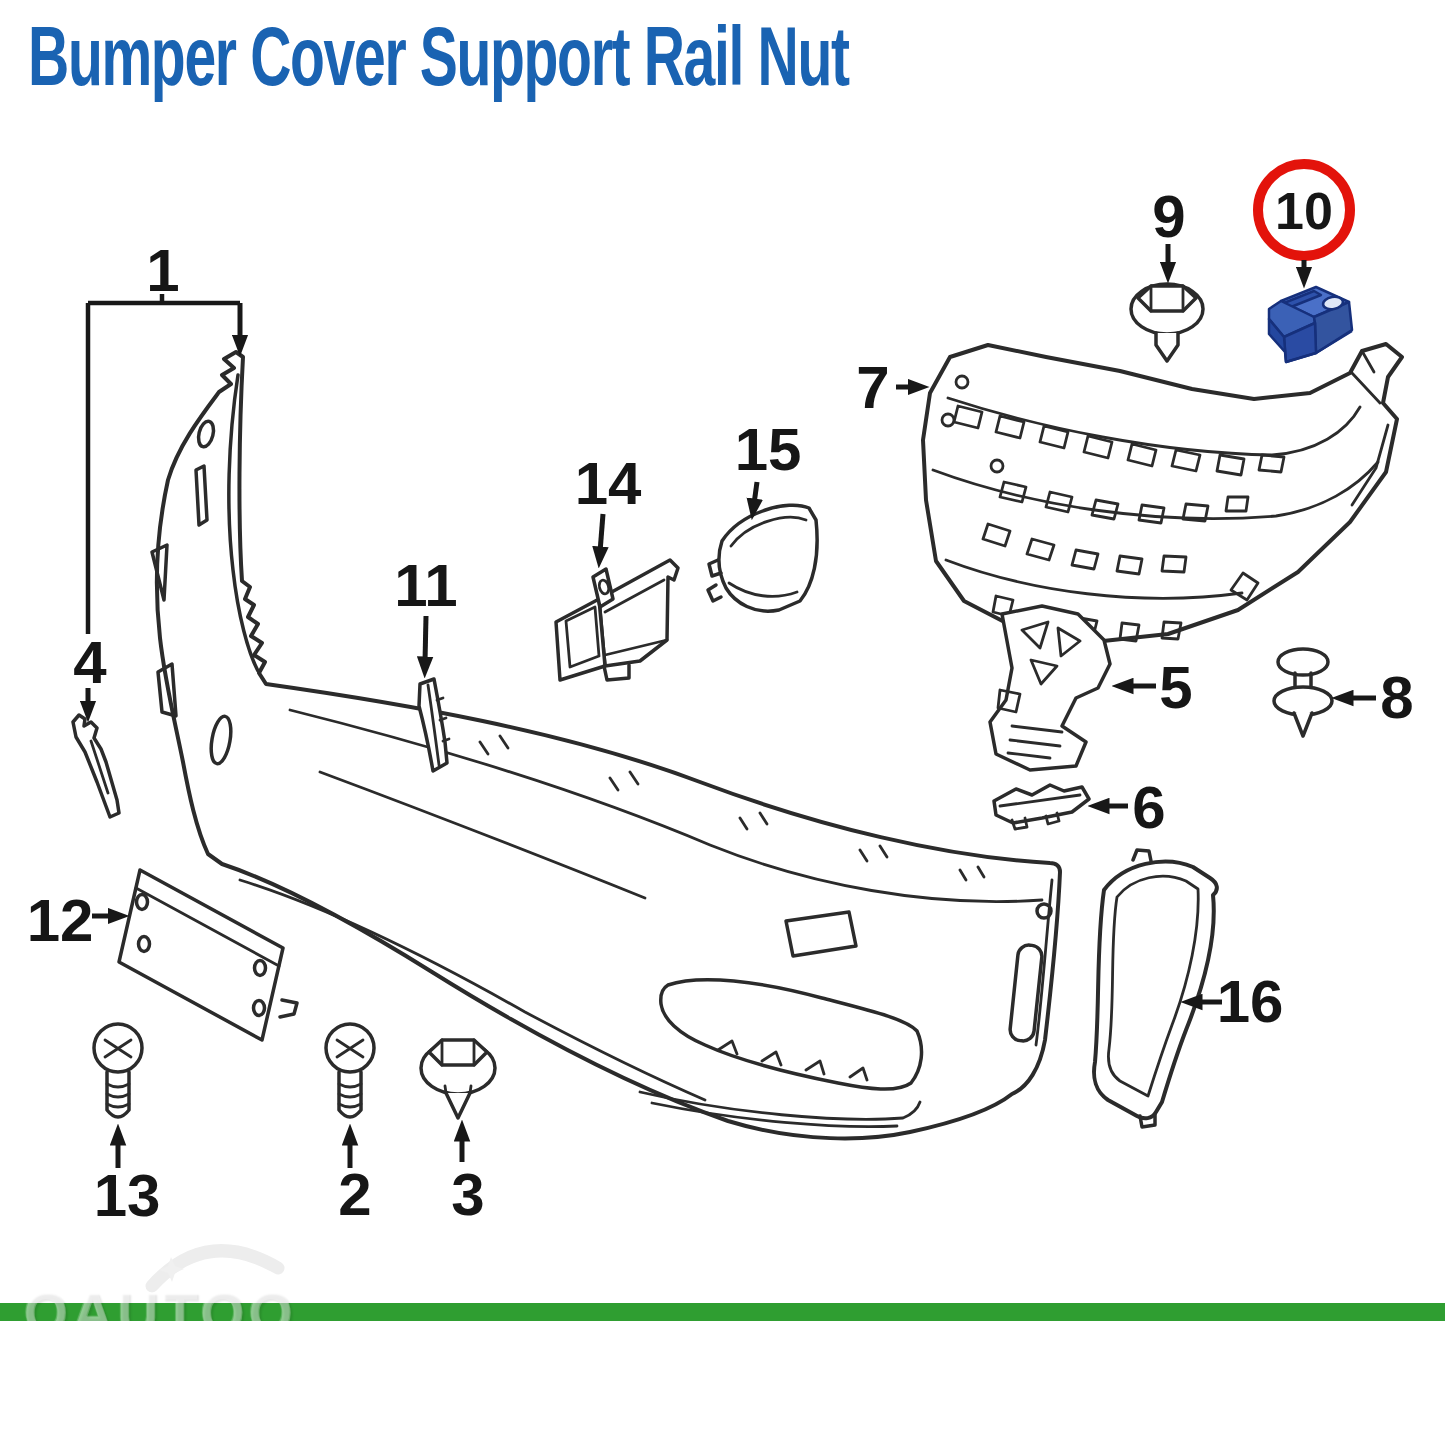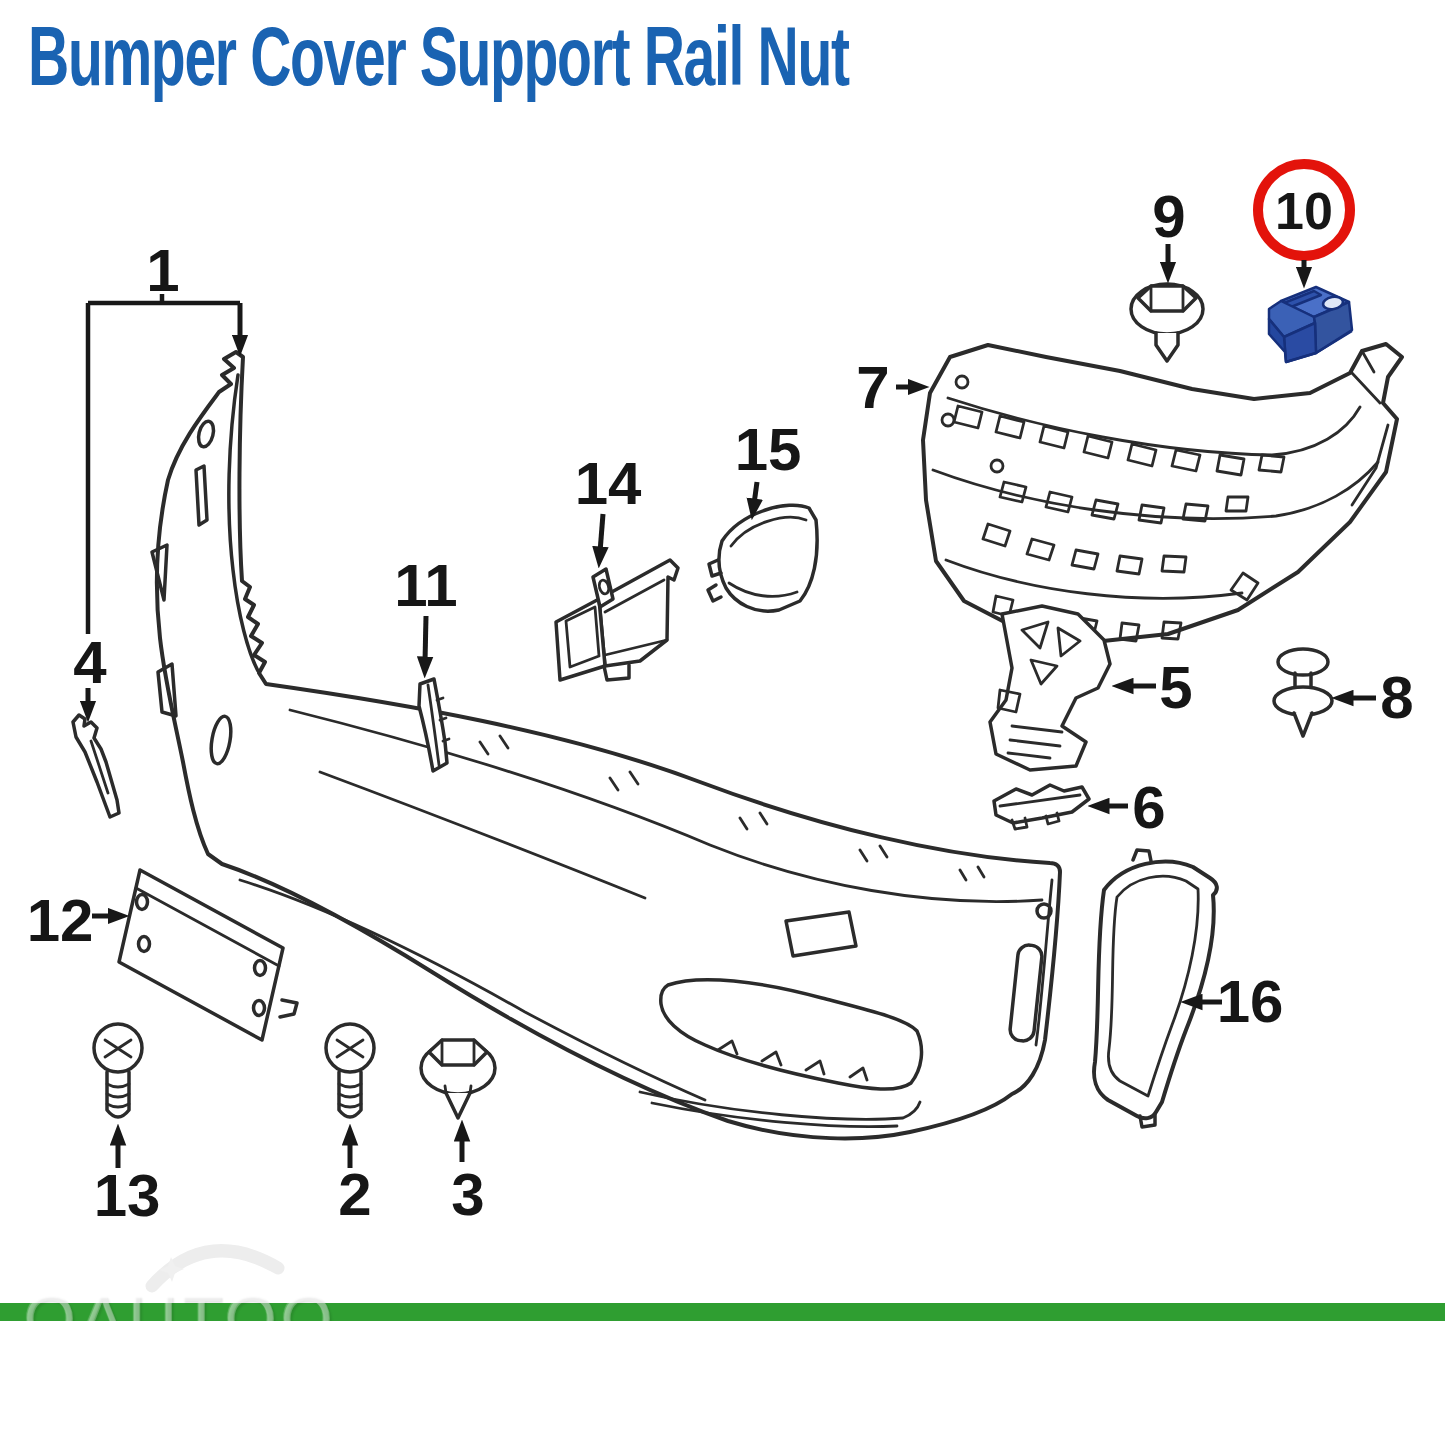--- a/index.html
+++ b/index.html
@@ -12,21 +12,21 @@
   .ln{fill:none;stroke:#2b2b2b;stroke-width:3.5;stroke-linecap:round;stroke-linejoin:round;}
   .lnf{fill:#ffffff;stroke:#2b2b2b;stroke-width:3.5;stroke-linecap:round;stroke-linejoin:round;}
   .lnf4{fill:#ffffff;stroke:#2b2b2b;stroke-width:4;stroke-linecap:round;stroke-linejoin:round;}
   .thin{fill:none;stroke:#2b2b2b;stroke-width:2.8;stroke-linecap:round;stroke-linejoin:round;}
   .num{font-family:"Liberation Sans",sans-serif;font-size:60px;font-weight:bold;fill:#161616;text-anchor:middle;}
   .arrow{fill:none;stroke:#181818;stroke-width:5;}
   .bracket{fill:none;stroke:#181818;stroke-width:4.5;}
   .banner{position:absolute;left:0;top:1303px;width:1445px;height:142px;background:#2f9e31;
     display:flex;flex-direction:column;align-items:center;padding-top:13px;box-sizing:border-box;gap:30px;}
   .banner-line{color:#0b0b0b;font-size:33px;font-weight:normal;line-height:1.15;text-align:center;}
-  .watermark-text{position:absolute;left:24px;top:1280px;font-size:67px;font-weight:normal;
+  .watermark-text{position:absolute;left:24px;top:1280px;font-size:57px;font-weight:bold;
     letter-spacing:4px;color:rgba(255,255,255,0.27);z-index:3;
     text-shadow:2px 2px 2px rgba(0,0,0,0.10), -1px -1px 1px rgba(255,255,255,0.28);}
   .wm-swoosh{position:absolute;left:60px;top:1368px;z-index:3;}
 </style>
 </head>
 <body>
 
 <div class="stage">
 
   <h1 class="page-title">Bumper Cover Support Rail Nut</h1>

